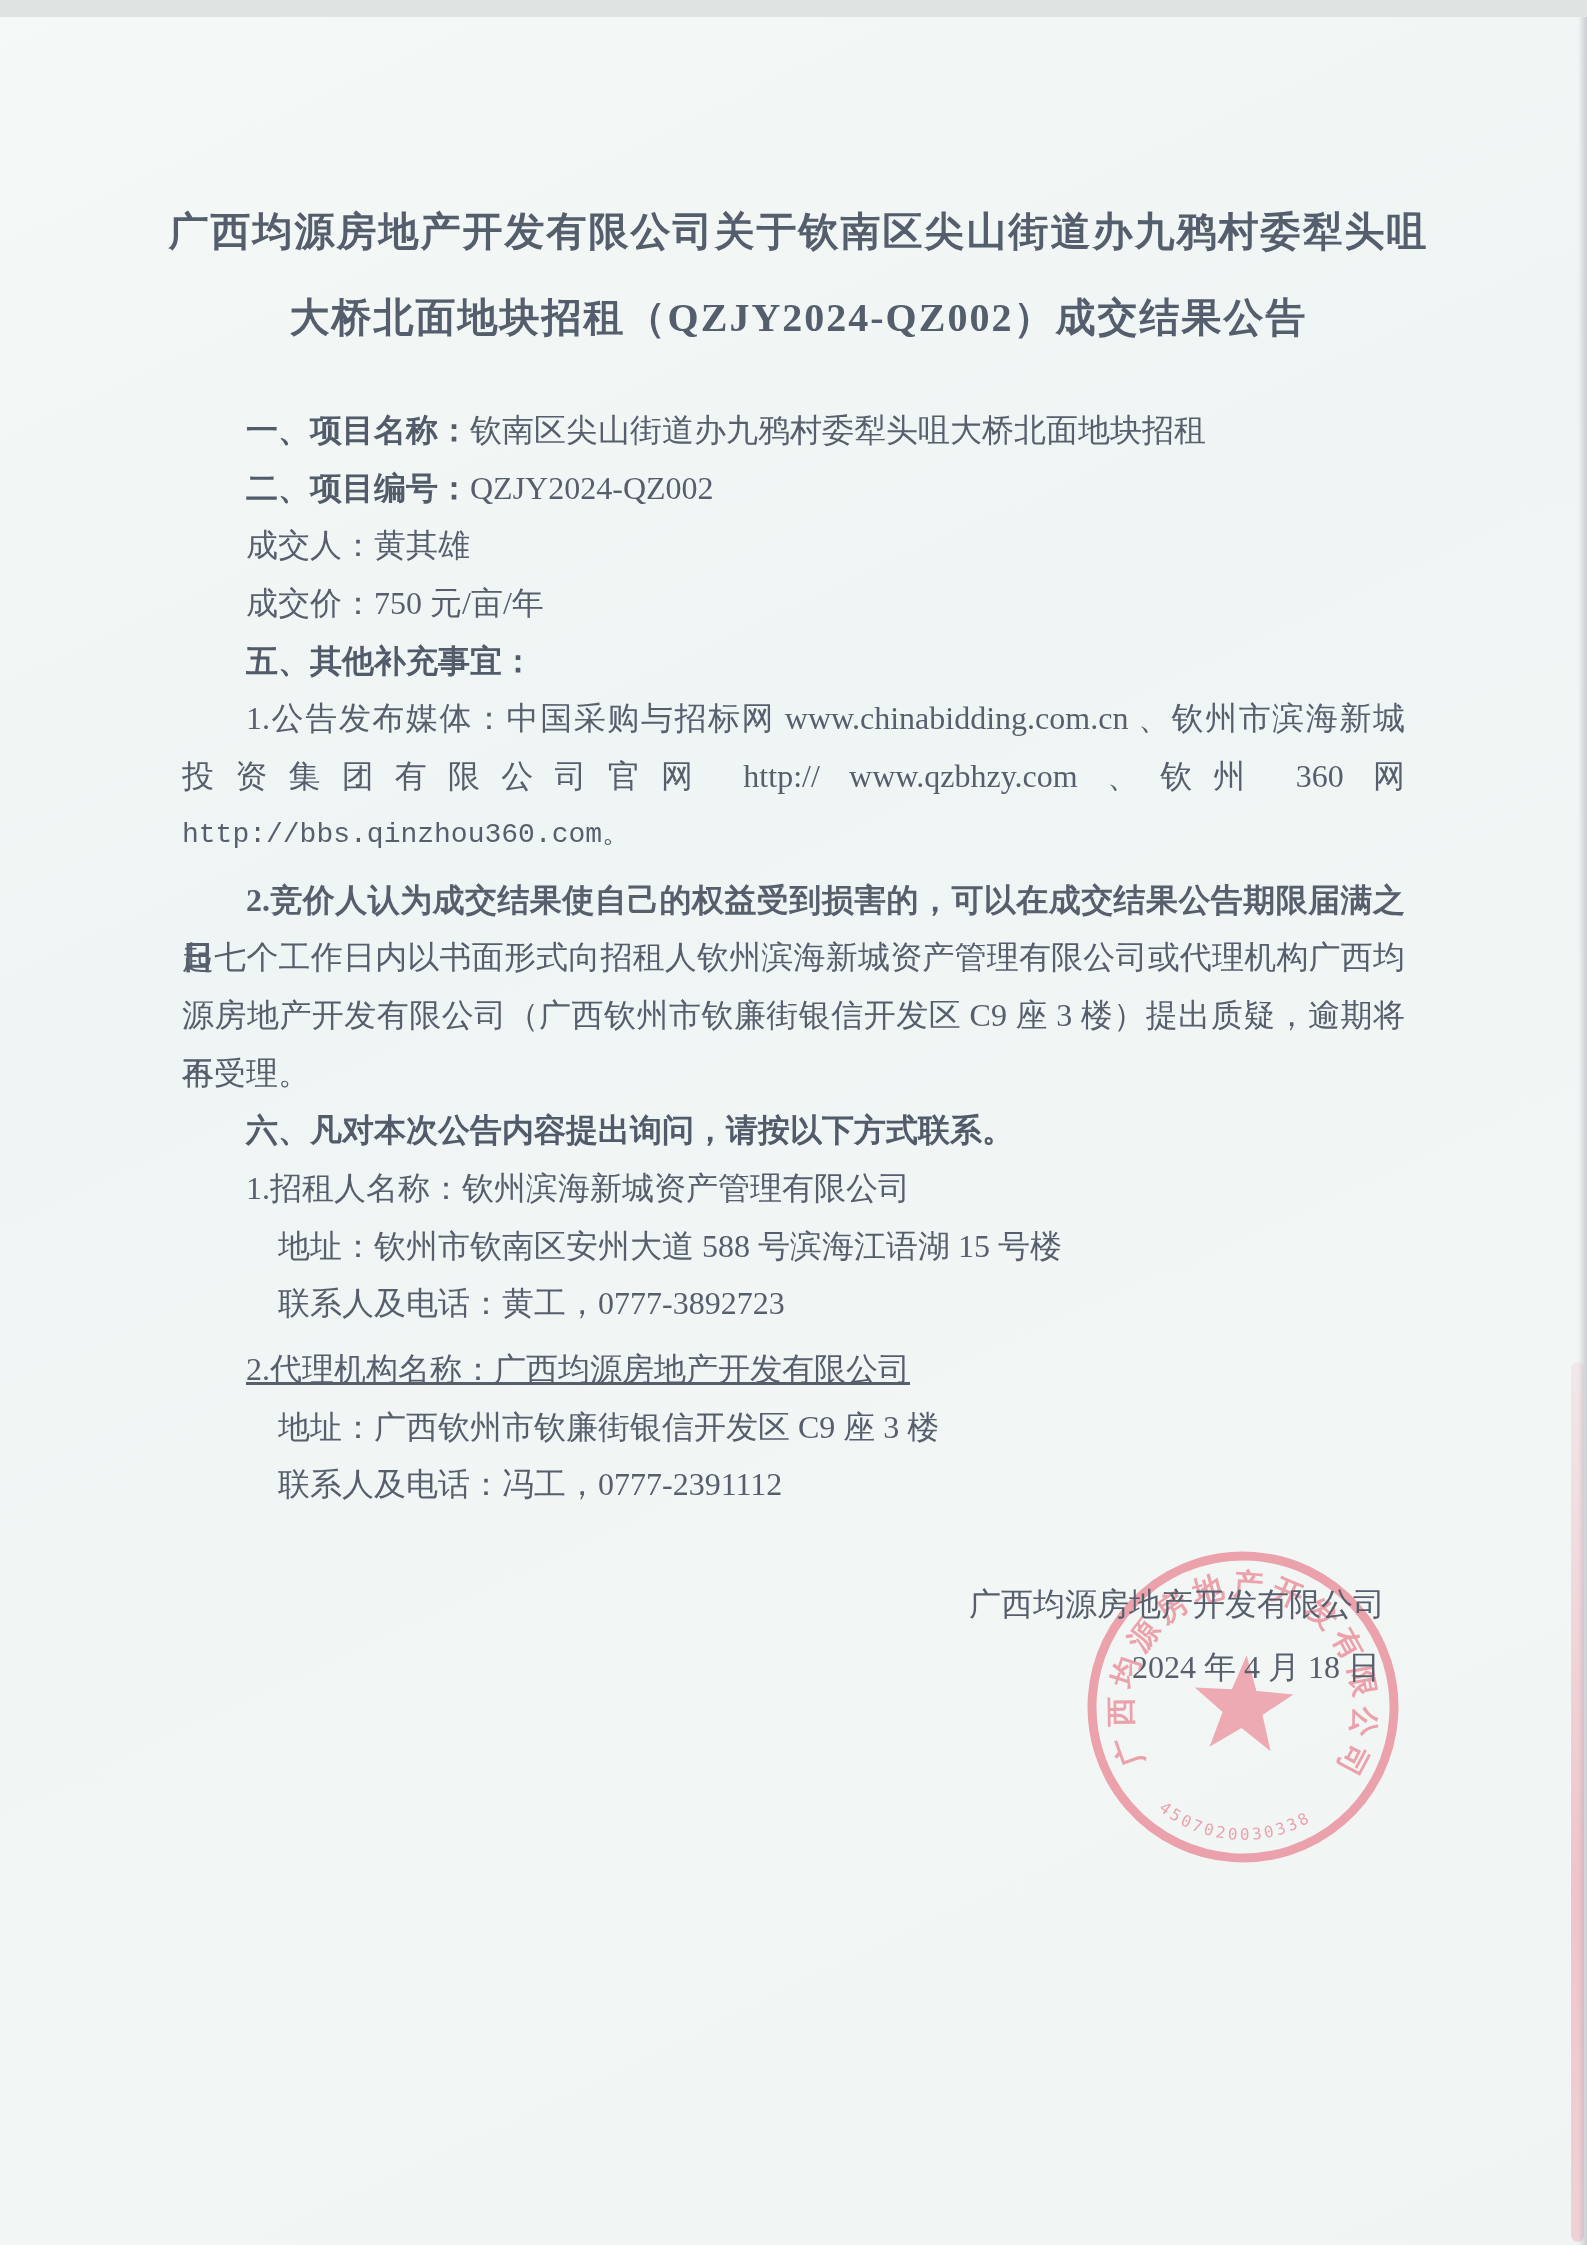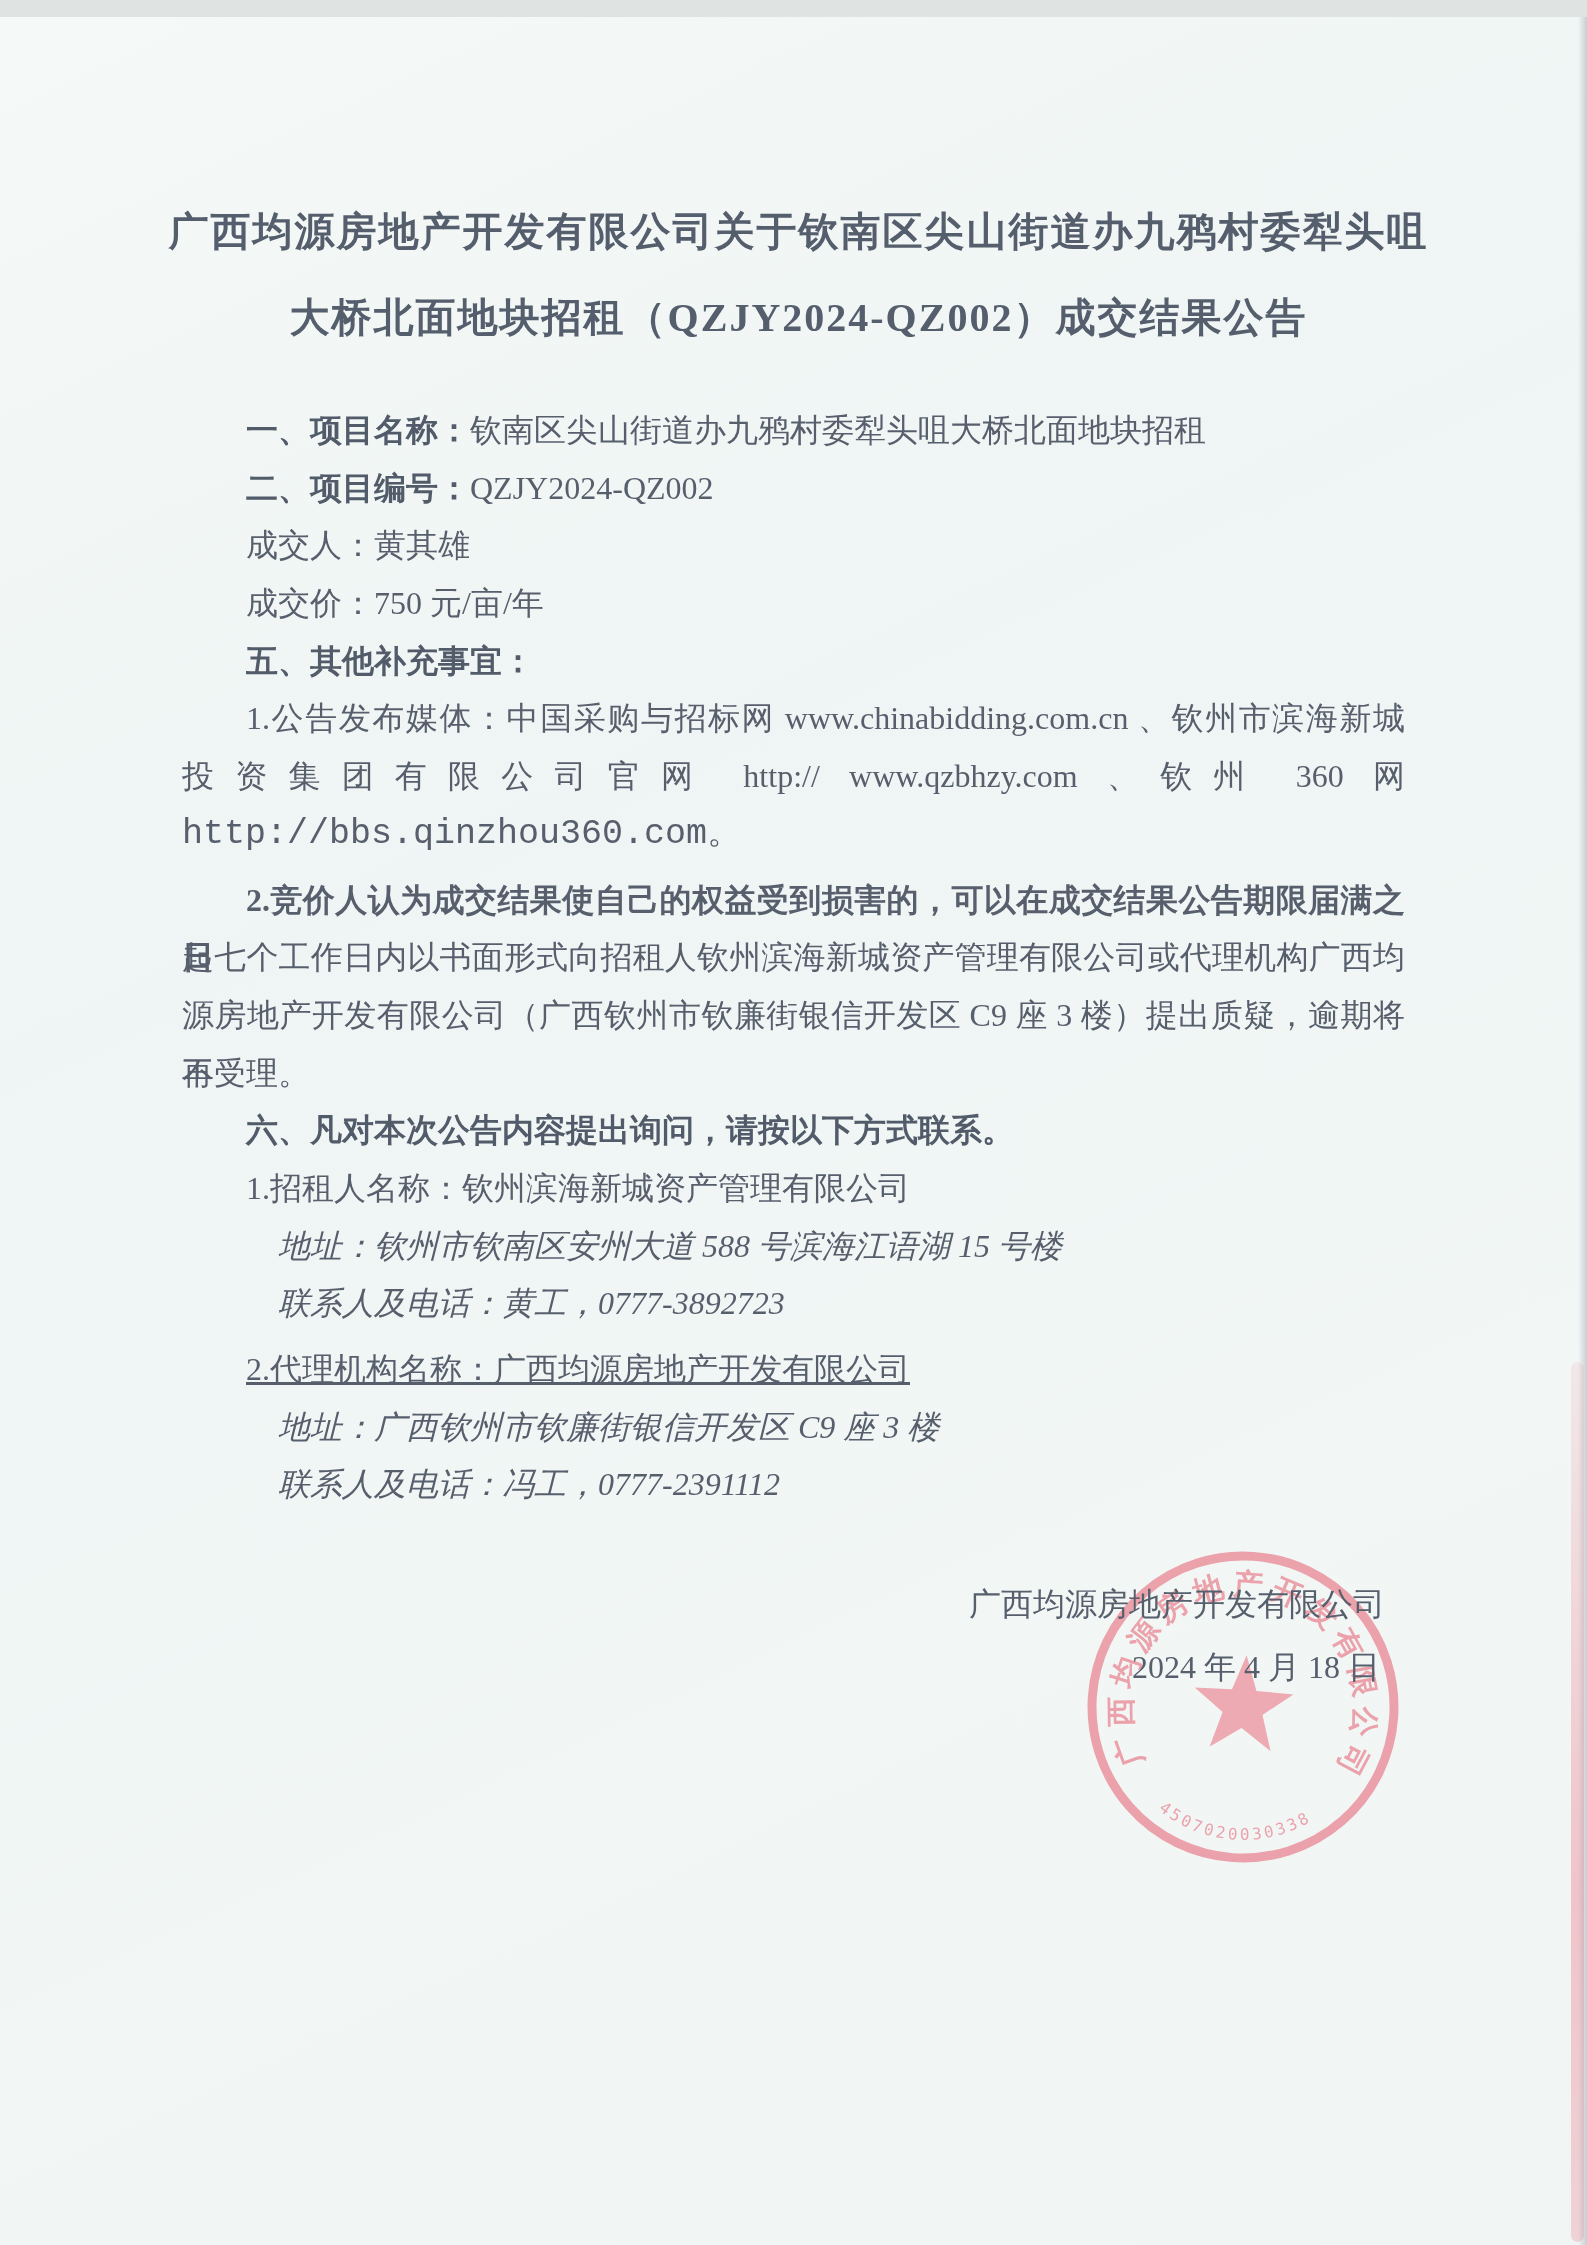--- a/index.html
+++ b/index.html
@@ -38,28 +38,28 @@
     width:1223px;
     font-size:32px;
   }
   .line{
     line-height:57.7px;
     height:57.7px;
     white-space:nowrap;
   }
   .line .b{font-weight:700;color:#525b69;}
   .ind2{text-indent:64px;}
-  .ind3{text-indent:96px;font-style:italic;}
+  .ind3{text-indent:96px;}
   .just{
     white-space:normal;
     text-align:justify;
     text-align-last:justify;
     text-justify:inter-character;
   }
-  .mono{font-family:"Liberation Mono","DejaVu Sans Mono",monospace;font-size:35px;}
+  .mono{font-family:"Liberation Mono","DejaVu Sans Mono",monospace;font-size:28px;}
   .sign-block{
     position:relative;z-index:2;
     margin:62px 0 0 182px;
     width:1223px;
     font-size:32px;
     text-align:right;
   }
   .sign-company{line-height:57.7px;height:57.7px;padding-right:20px;}
   .sign-date{line-height:57.7px;height:57.7px;padding-right:25px;margin-top:5px;}
   .seal{

